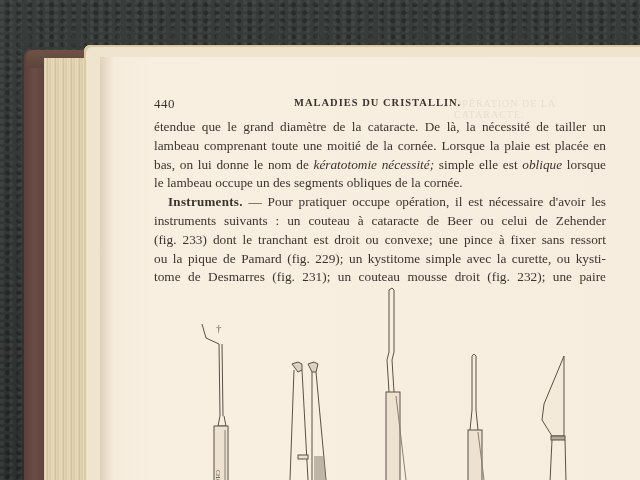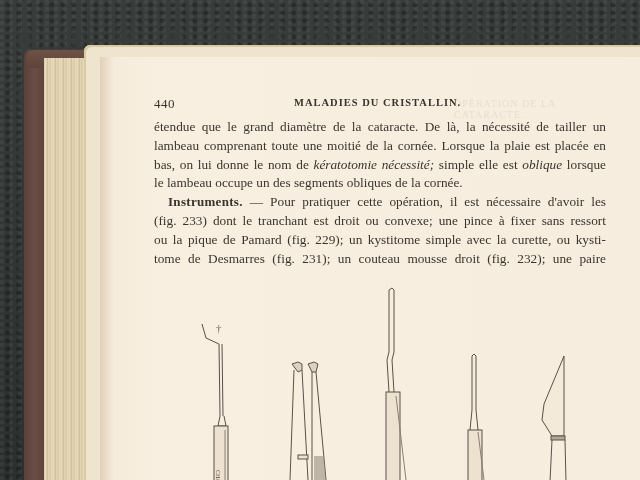--- a/index.html
+++ b/index.html
@@ -85,21 +85,22 @@
   <span class="page-number">440</span>
   <span class="running-head">MALADIES DU CRISTALLIN.</span>
   <span class="bleed">OPÉRATION DE LA CATARACTE.</span>
 </div>
 
 <div class="body-text" id="body-text">
     <span class="line"><span>étendue que le grand diamètre de la cataracte. De là, la nécessité de tailler un</span></span>
     <span class="line"><span>lambeau comprenant toute une moitié de la cornée. Lorsque la plaie est placée en</span></span>
     <span class="line"><span>bas, on lui donne le nom de </span><span class="ital">kératotomie nécessité;</span><span> simple elle est </span><span class="ital">oblique</span><span> lorsque</span></span>
     <span class="line last"><span>le lambeau occupe un des segments obliques de la cornée.</span></span>
-    <span class="line indent"><span class="smallcaps">Instruments.</span><span> — Pour pratiquer cette opération, il est nécessaire d'avoir les</span></span>
+    <span class="line indent"><span class="smallcaps">Instruments.</span><span> — Pour pratiquer occupe opération, il est nécessaire d'avoir les</span></span>
+    <span class="line"><span>instruments suivants : un couteau à cataracte de Beer ou celui de Zehender</span></span>
     <span class="line"><span>(fig. 233) dont le tranchant est droit ou convexe; une pince à fixer sans ressort</span></span>
     <span class="line"><span>ou la pique de Pamard (fig. 229); un kystitome simple avec la curette, ou kysti-</span></span>
     <span class="line"><span>tome de Desmarres (fig. 231); un couteau mousse droit (fig. 232); une paire</span></span>
   </div>
 
 <div class="figures">
   <svg width="420" height="200" viewBox="0 0 420 200">
     <g stroke="#5a5048" fill="none" stroke-width="1">
 
       <g>

